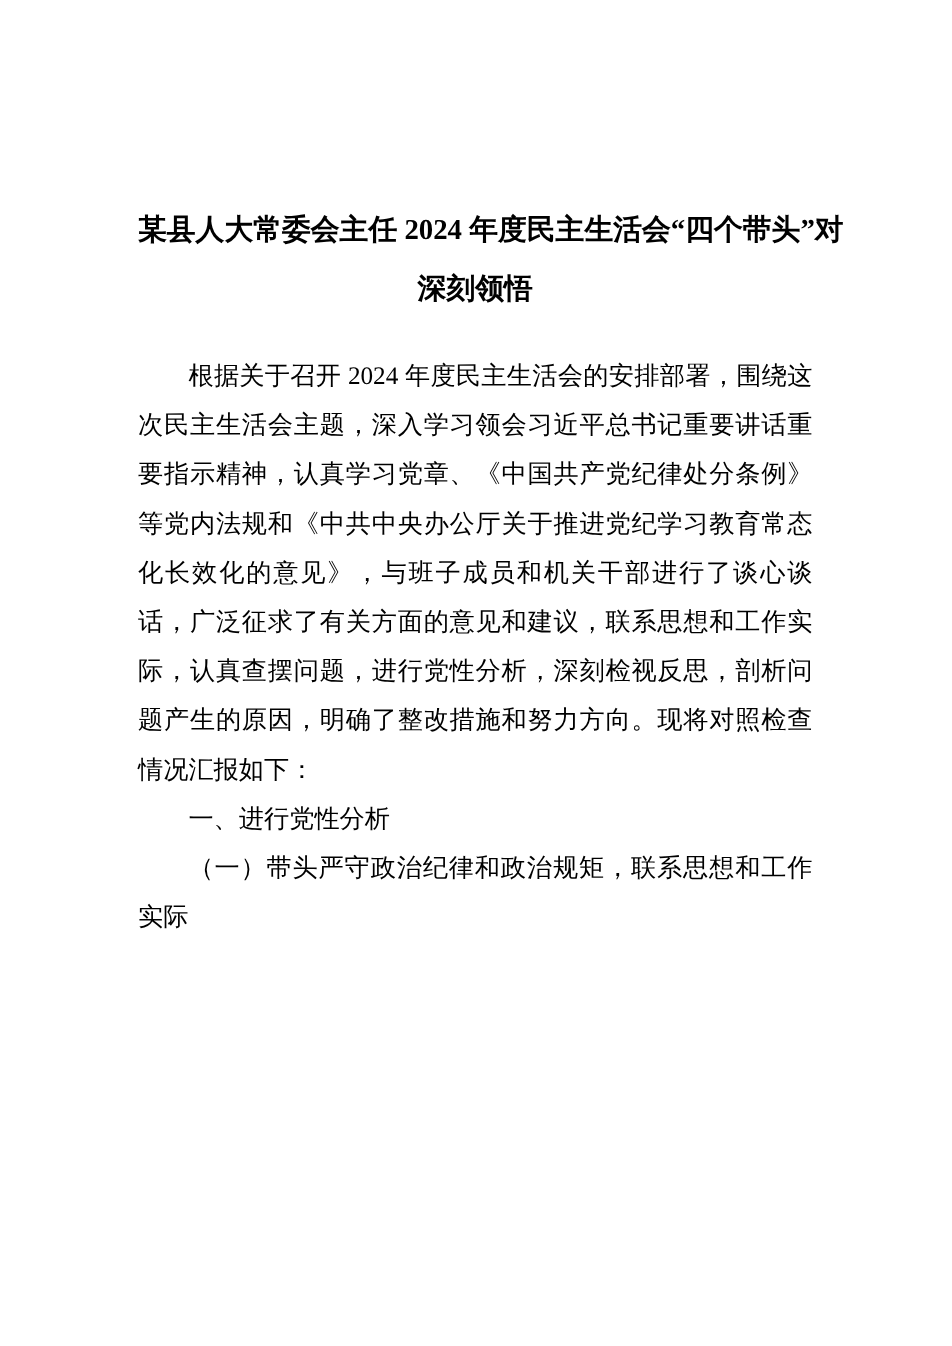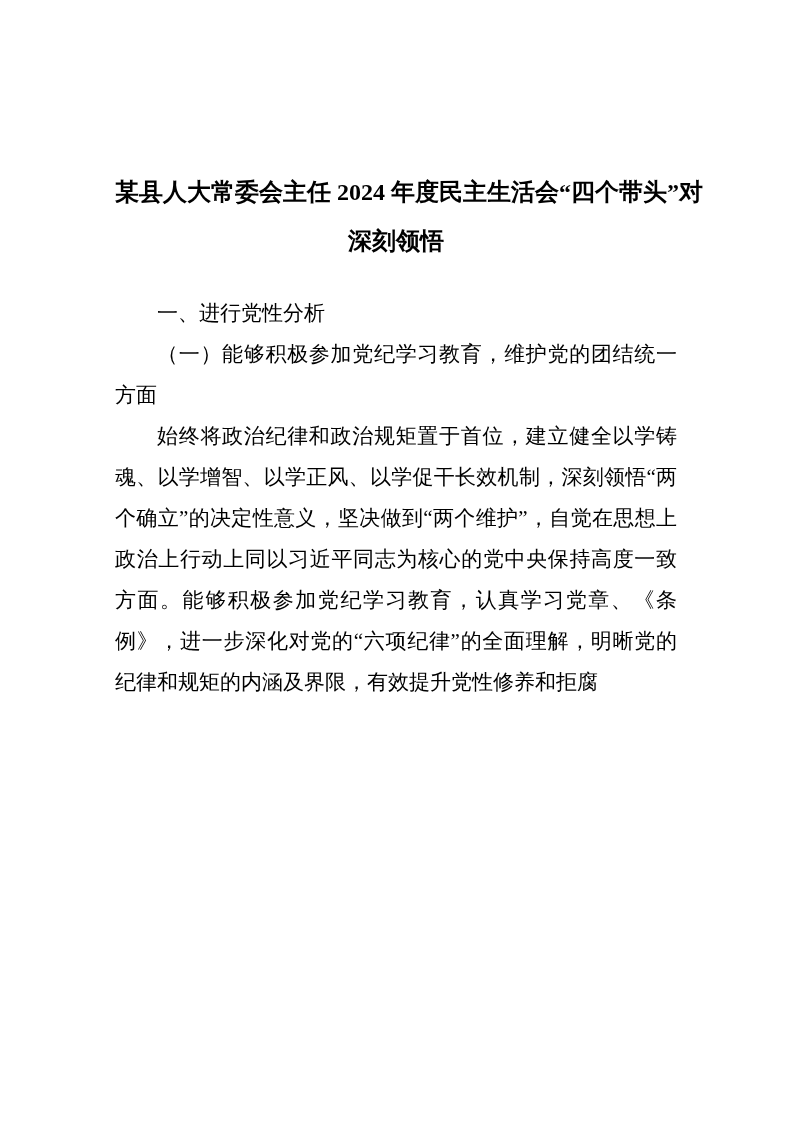--- a/index.html
+++ b/index.html
@@ -53,19 +53,19 @@
 
 <div class="page">
   <div class="content">
 
     <div class="doc-title">
       <div class="title-line">某县人大常委会主任 2024 年度民主生活会“四个带头”对</div>
       <div class="title-line">深刻领悟</div>
     </div>
 
     <div class="body-text">
+      <p>根据关于召开 2024 年度民主生活会的安排部署，围绕这次民主生活会主题，深入学习领会习近平总书记重要讲话重要指示精神，认真学习党章、《中国共产党纪律处分条例》等党内法规和《中共中央办公厅关于推进党纪学习教育常态化长效化的意见》，与班子成员和机关干部进行了谈心谈话，广泛征求了有关方面的意见和建议，联系思想和工作实际，认真查摆问题，进行党性分析，深刻检视反思，剖析问题产生的原因，明确了整改措施和努力方向。现将对照检查情况汇报如下：</p>
       <p class="section-heading">一、进行党性分析</p>
-      <p class="section-heading">（一）能够积极参加党纪学习教育，维护党的团结统一方面</p>
-      <p>始终将政治纪律和政治规矩置于首位，建立健全以学铸魂、以学增智、以学正风、以学促干长效机制，深刻领悟“两个确立”的决定性意义，坚决做到“两个维护”，自觉在思想上政治上行动上同以习近平同志为核心的党中央保持高度一致方面。能够积极参加党纪学习教育，认真学习党章、《条例》，进一步深化对党的“六项纪律”的全面理解，明晰党的纪律和规矩的内涵及界限，有效提升党性修养和拒腐</p>
+      <p class="section-heading">（一）带头严守政治纪律和政治规矩，联系思想和工作实际</p>
     </div>
 
   </div>
 </div>
 
 </body></html>

